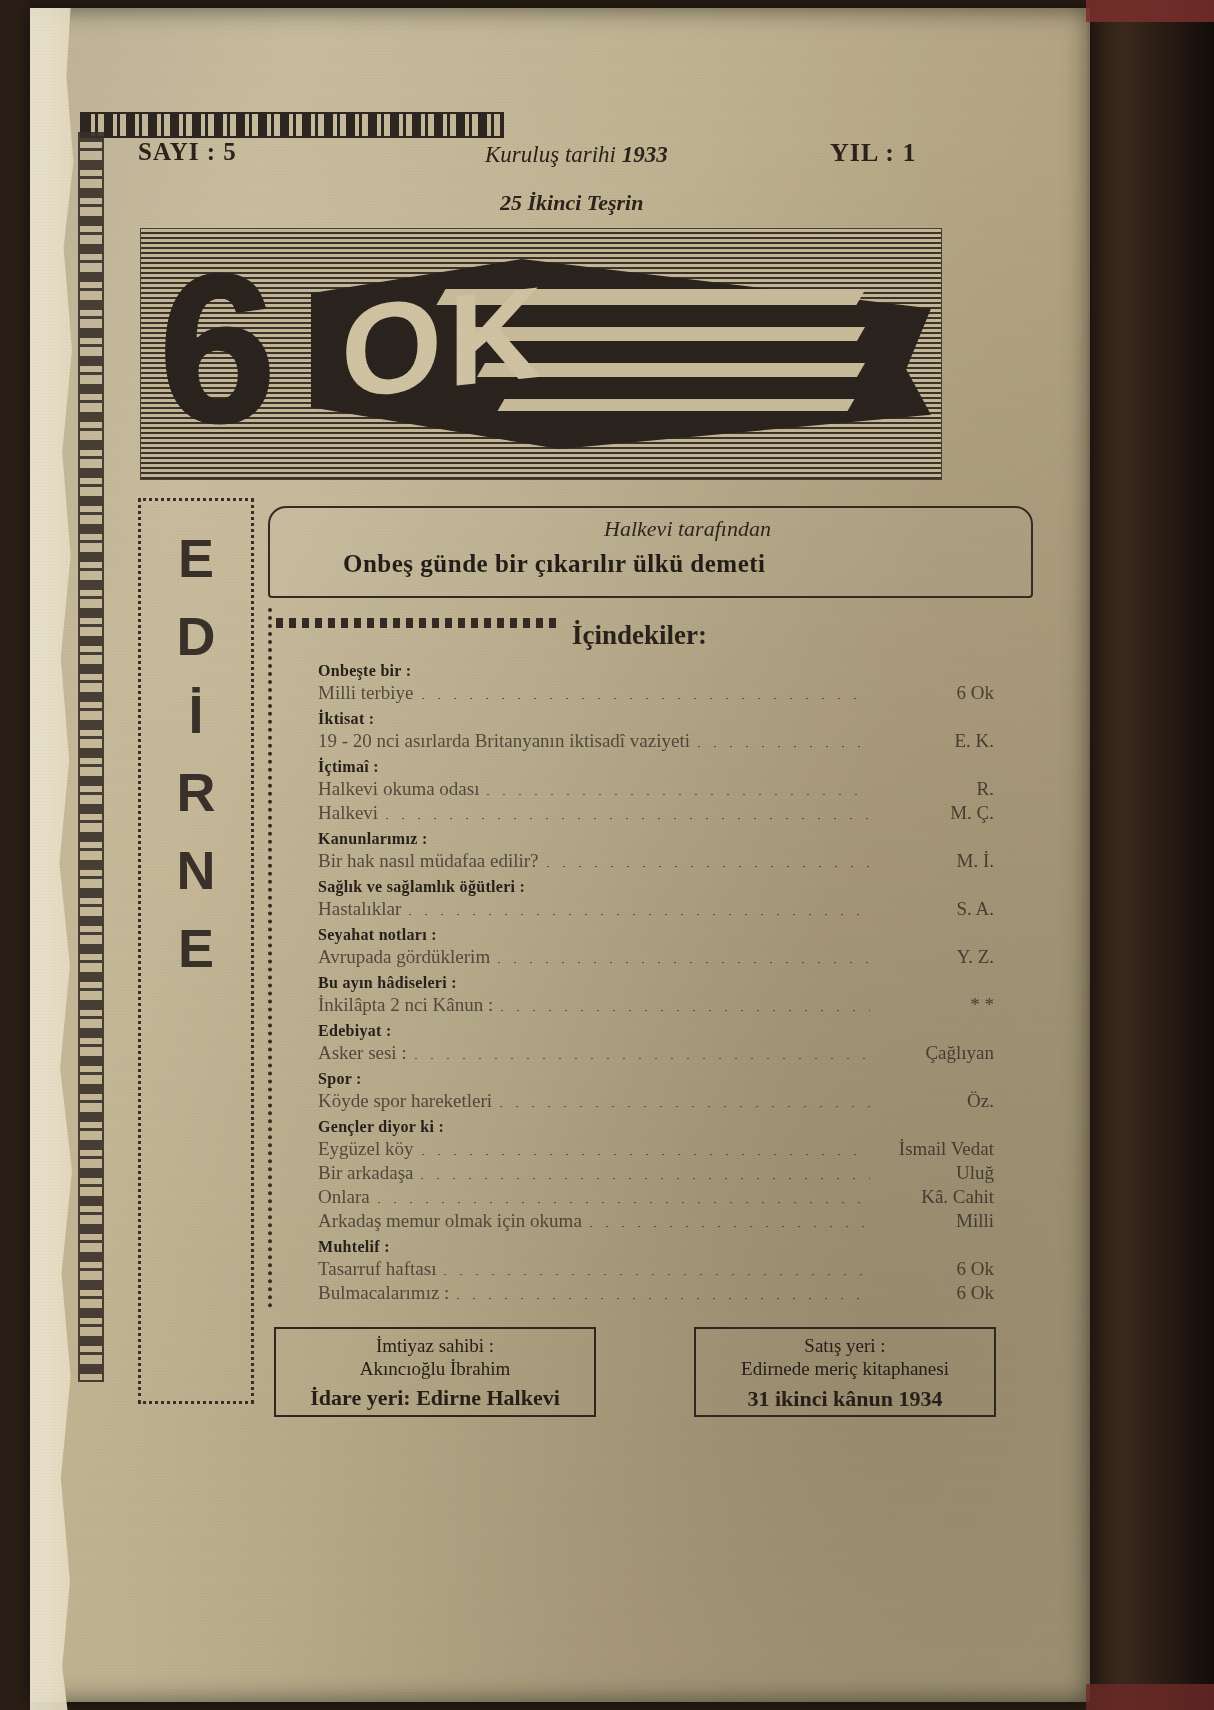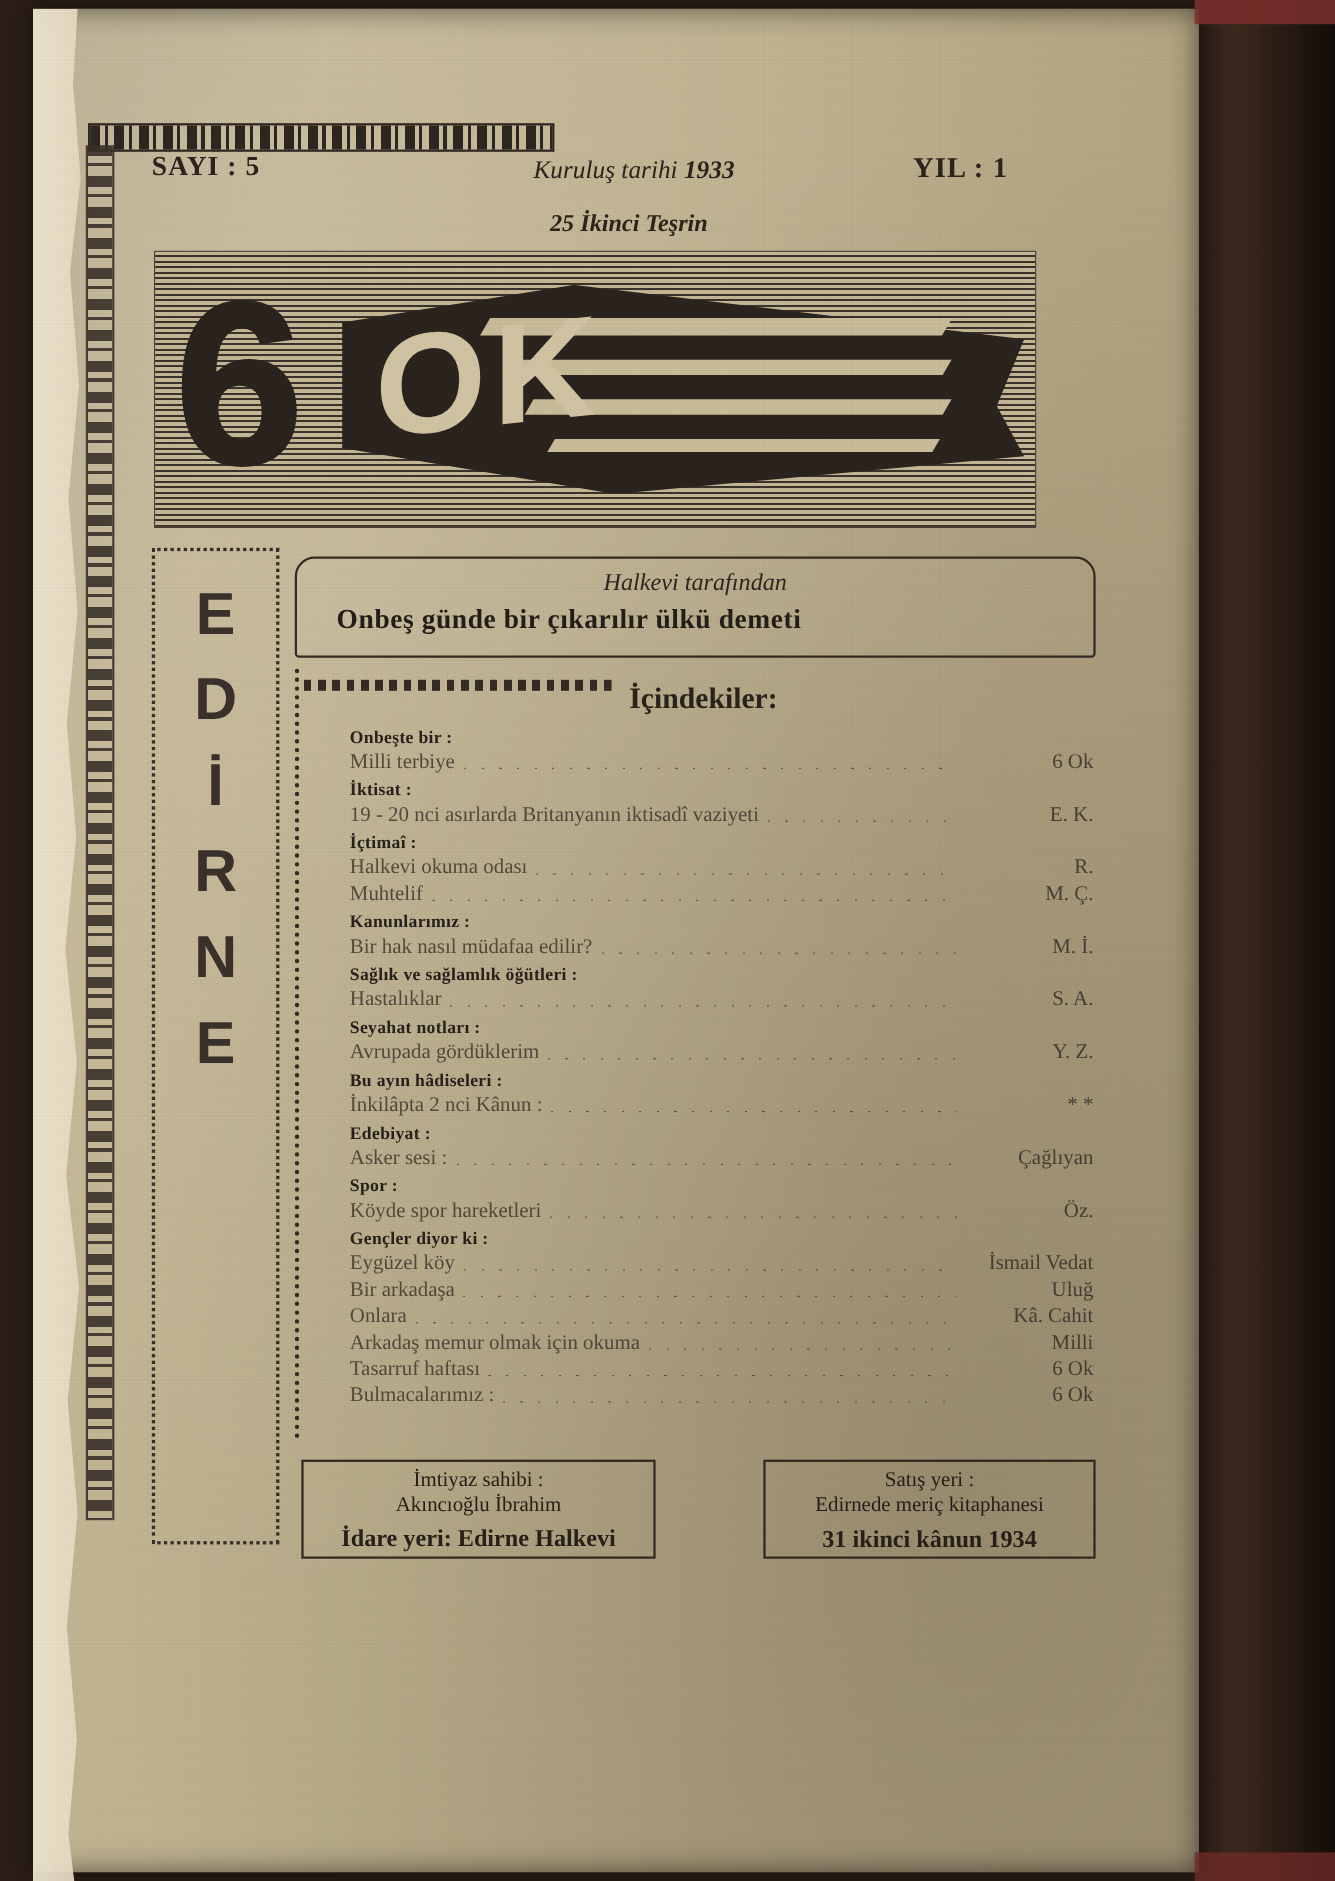--- a/index.html
+++ b/index.html
@@ -86,21 +86,21 @@
     border:3px dotted #37302a;}
   #edirneCol .letters{
     position:absolute;left:0;top:18px;width:100%;text-align:center;
     font-family:"Liberation Sans",sans-serif;font-weight:bold;font-size:54px;
     color:#39312a;line-height:78px;letter-spacing:0;
   }
   #edirneCol .letters span{display:block;}
 
   
   #subbox{position:absolute;left:238px;top:498px;width:724px;height:88px;
-    border:2px solid #332b24;border-radius:18px 18px 4px 4px;background:rgba(255,255,255,.03);}
+    border:2px solid #332b24;border-radius:18px 18px 4px 4px;background:rgba(255,255,255,.03);padding-left:37px;}
   #subbox .s1{position:absolute;top:8px;width:100%;text-align:center;font-style:italic;
     font-size:22px;color:#2e2720;}
   #subbox .s2{position:absolute;top:42px;width:100%;font-weight:bold;
     font-size:25px;letter-spacing:.5px;color:#241e18;margin-left:36px;}
 
   
   #contents{position:absolute;left:238px;top:600px;width:724px;height:700px;
     border-left:4px dotted #332b24;}
   #icTitle{position:absolute;left:300px;top:12px;font-size:27px;font-weight:bold;color:#2a231c;}
   #dots-top{position:absolute;left:4px;top:10px;width:280px;height:10px;
@@ -185,21 +185,21 @@
             <span class="fill"></span>
             <span class="a">E. K.</span>
           </div>
           <div class="cat">İçtimaî :</div>
           <div class="row faded">
             <span class="t">Halkevi okuma odası</span>
             <span class="fill"></span>
             <span class="a">R.</span>
           </div>
           <div class="row faded">
-            <span class="t">Muhtelif</span>
+            <span class="t">Halkevi</span>
             <span class="fill"></span>
             <span class="a">M. Ç.</span>
           </div>
           <div class="cat">Kanunlarımız :</div>
           <div class="row faded">
             <span class="t">Bir  hak nasıl müdafaa edilir?</span>
             <span class="fill"></span>
             <span class="a">M. İ.</span>
           </div>
           <div class="cat">Sağlık ve sağlamlık öğütleri :</div>
@@ -246,20 +246,21 @@
           <div class="row faded">
             <span class="t">Onlara</span>
             <span class="fill"></span>
             <span class="a">Kâ. Cahit</span>
           </div>
           <div class="row faded">
             <span class="t">Arkadaş memur olmak için okuma</span>
             <span class="fill"></span>
             <span class="a">Milli</span>
           </div>
+          <div class="cat">Muhtelif :</div>
           <div class="row faded">
             <span class="t">Tasarruf haftası</span>
             <span class="fill"></span>
             <span class="a">6 Ok</span>
           </div>
           <div class="row faded">
             <span class="t">Bulmacalarımız :</span>
             <span class="fill"></span>
             <span class="a">6 Ok</span>
           </div>

